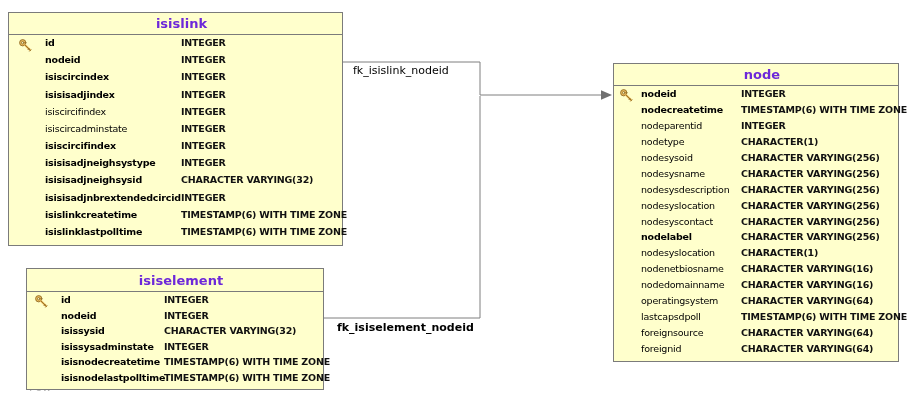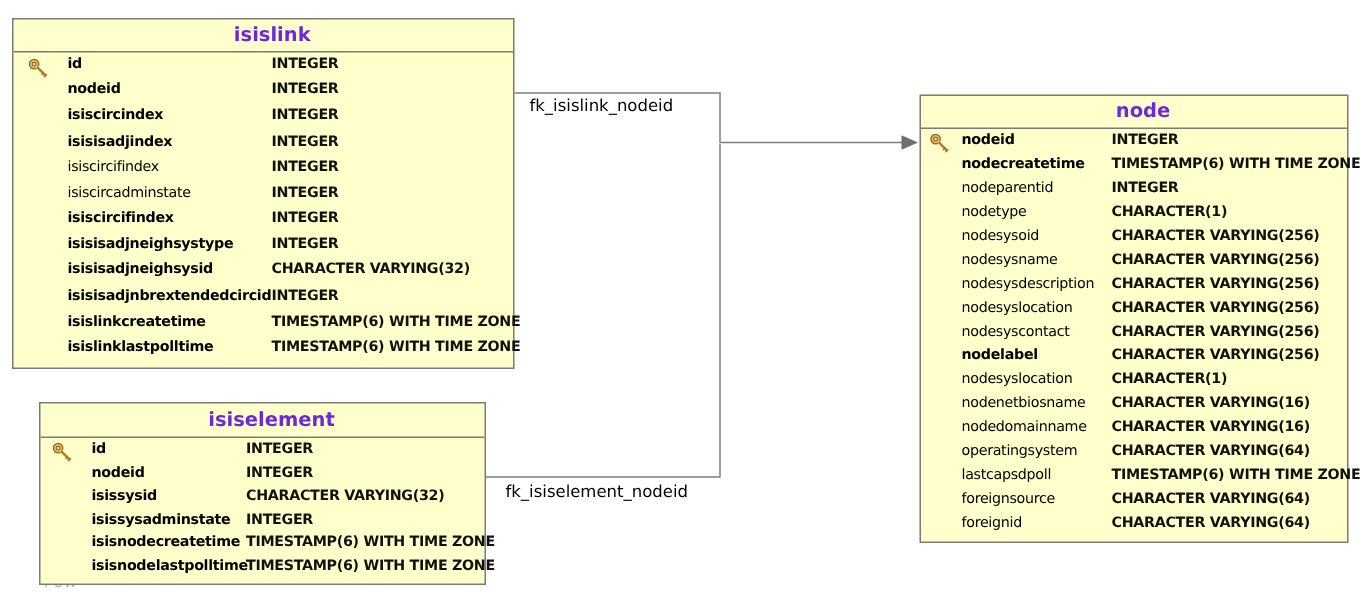--- a/index.html
+++ b/index.html
@@ -51,21 +51,21 @@
   #t-isiselement .cname{width:103px;}
 
   
   #t-node{left:613px;top:63px;width:286px;height:299px;}
   #t-node .etable-title{height:21px;}
   #t-node .row{padding-left:6px;}
   #t-node .pk{width:21px;}
   #t-node .cname{width:100px;}
 
   #lbl-isislink{left:353px;top:64px;}
-  #lbl-isiselement{left:337px;top:321px;}
+  #lbl-isiselement{left:337px;top:321px;font-weight:bold;}
 </style>
 </head>
 <body>
 
 <div class="canvas">
 
   <div class="watermark">Pow</div>
 
   <svg class="edges" width="912" height="403">
     <path d="M342,62 H480 V95 H602" fill="none" stroke="#7f7f7f" stroke-width="1"></path>

